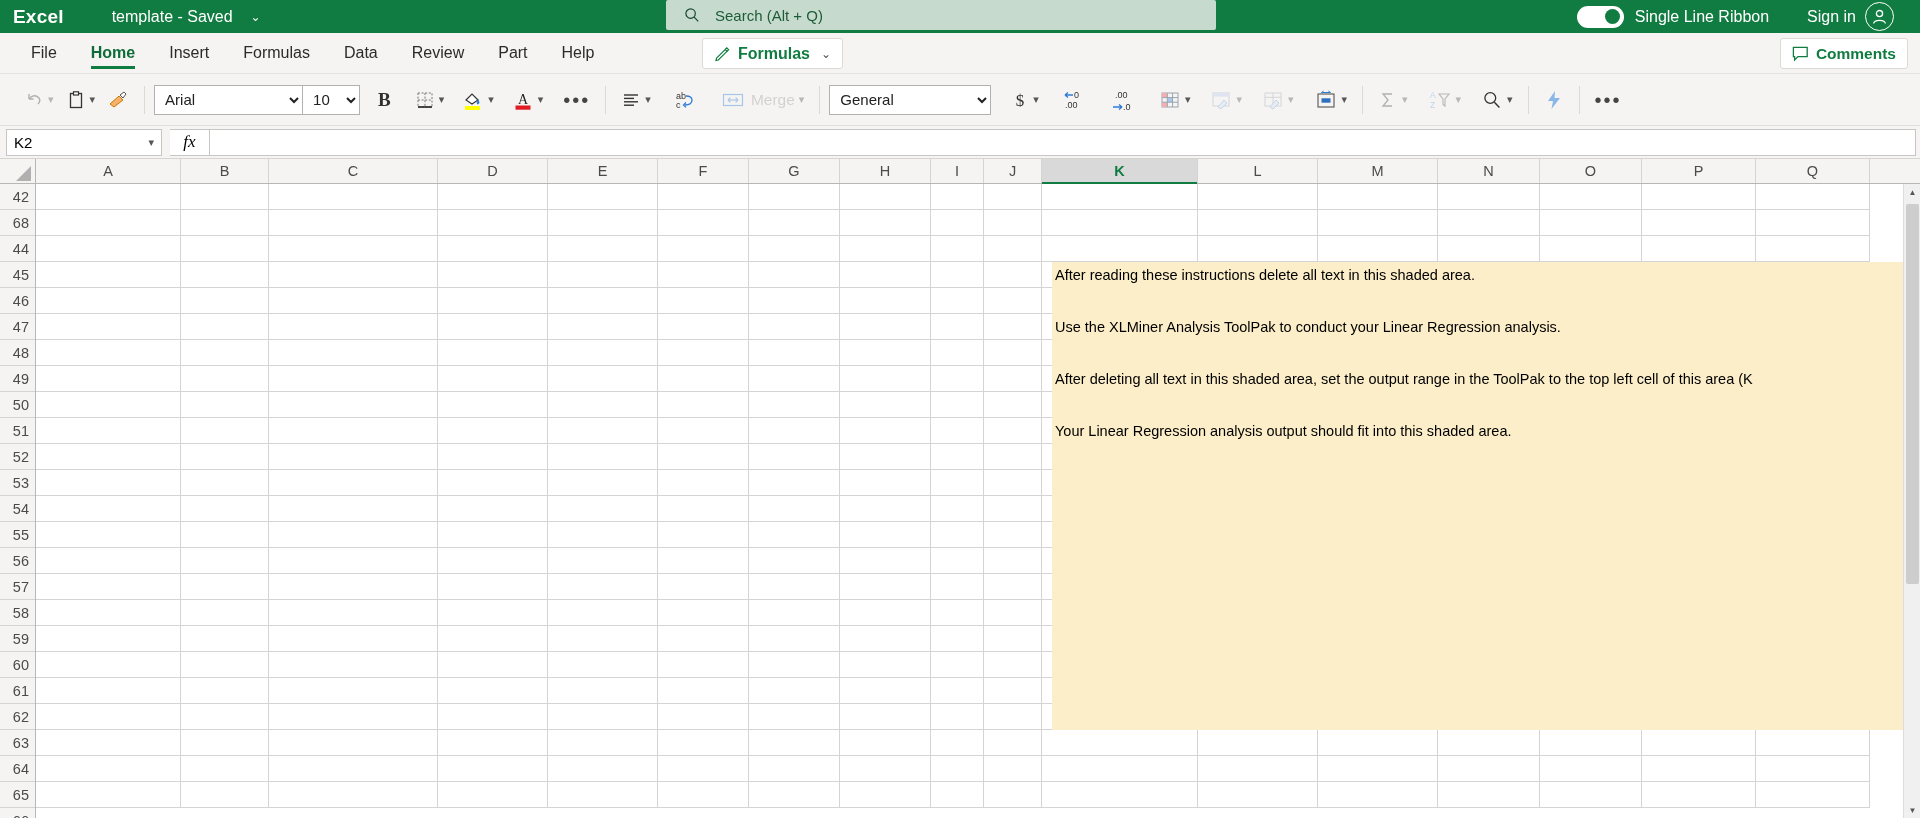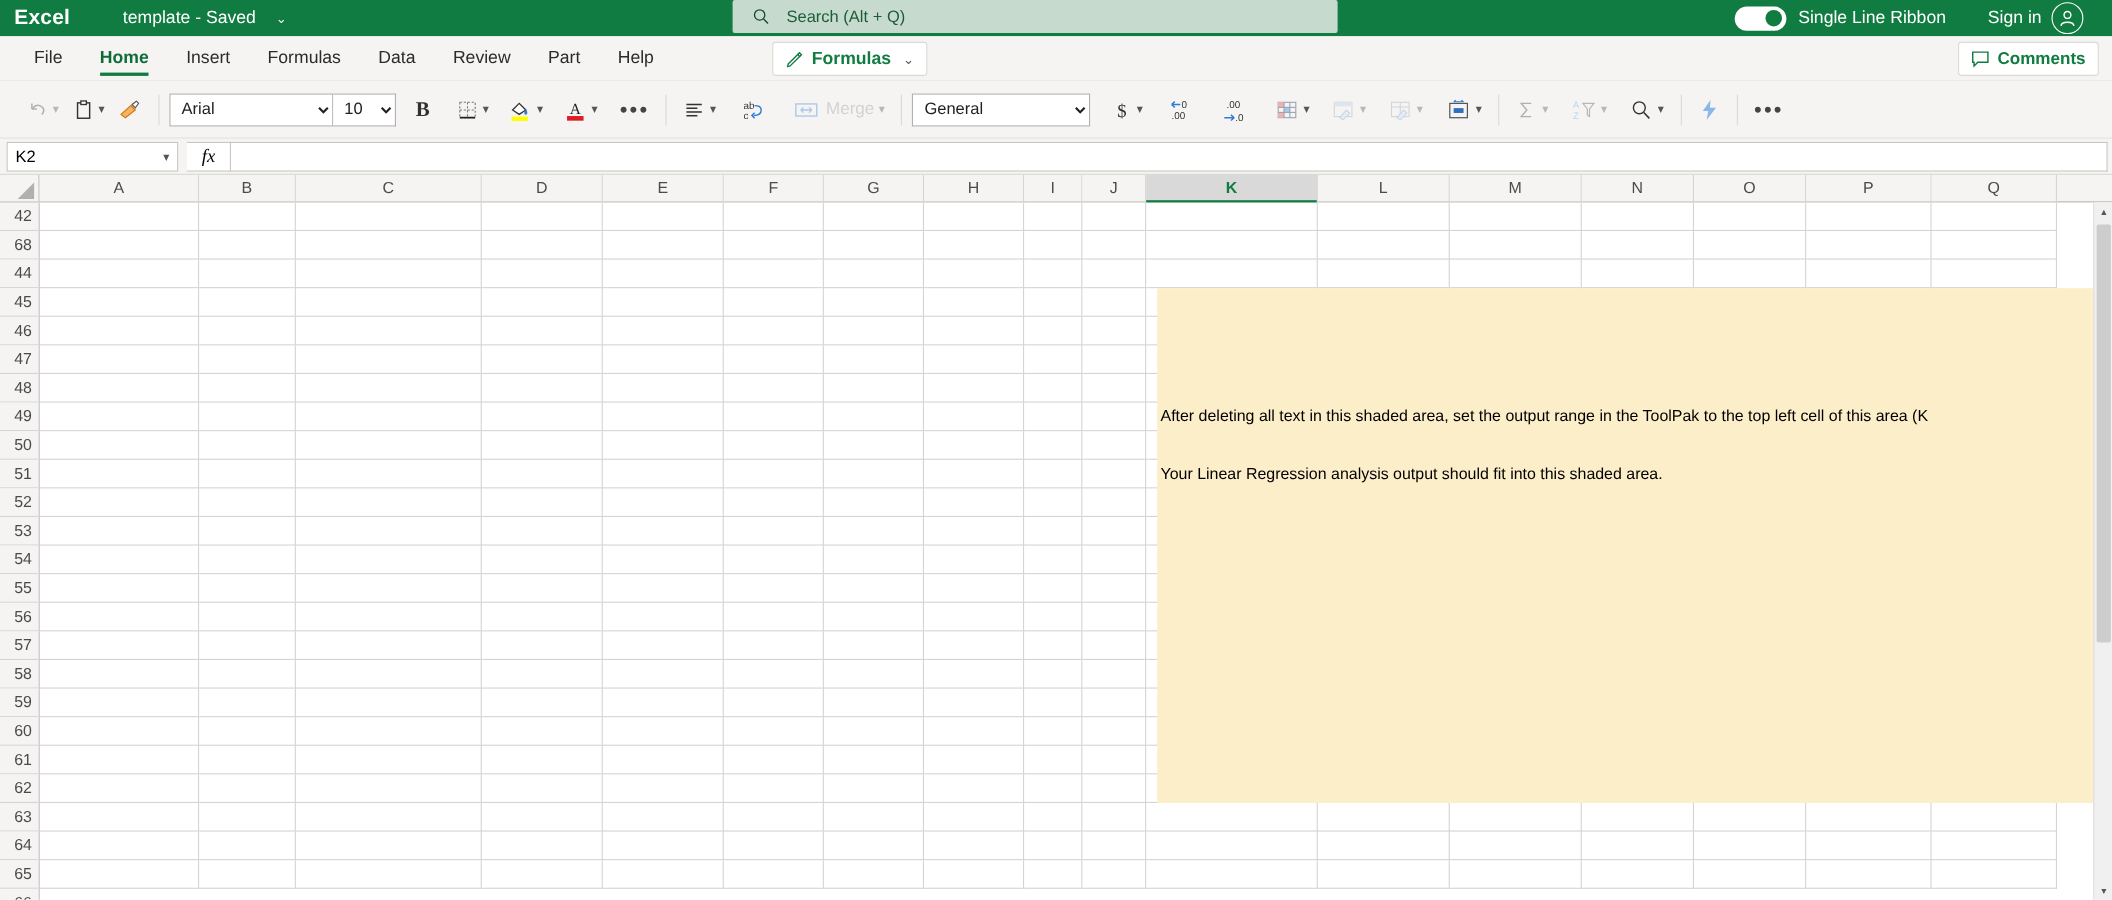--- a/index.html
+++ b/index.html
@@ -1196,20 +1196,22 @@
           <div class="cell" style="width: 58px;"></div>
           <div class="cell" style="width: 156px;"></div>
           <div class="cell" style="width: 120px;"></div>
           <div class="cell" style="width: 120px;"></div>
           <div class="cell" style="width: 102px;"></div>
           <div class="cell" style="width: 102px;"></div>
           <div class="cell" style="width: 114px;"></div>
           <div class="cell" style="width: 114px;"></div>
         </div>
         <div class="shade-overlay" style="left: 1016px; top: 78px; width: 851px; height: 468px; background: rgb(252, 238, 200);"></div>
+        <div class="shade-text" style="left: 1019px; top: 83px;">After reading these instructions delete all text in this shaded area.</div>
+        <div class="shade-text" style="left: 1019px; top: 135px;">Use the XLMiner Analysis ToolPak to conduct your Linear Regression analysis.</div>
         <div class="shade-text" style="left: 1019px; top: 187px;">After deleting all text in this shaded area, set the output range in the ToolPak to the top left cell of this area (K</div>
         <div class="shade-text" style="left: 1019px; top: 239px;">Your Linear Regression analysis output should fit into this shaded area.</div>
       </div>
   </div>
 
   <div class="vscroll">
     <div class="vsbtn">▲</div>
     <div class="vthumb"></div>
     <div class="vsbtn" style="position:absolute;bottom:0">▼</div>
   </div>

